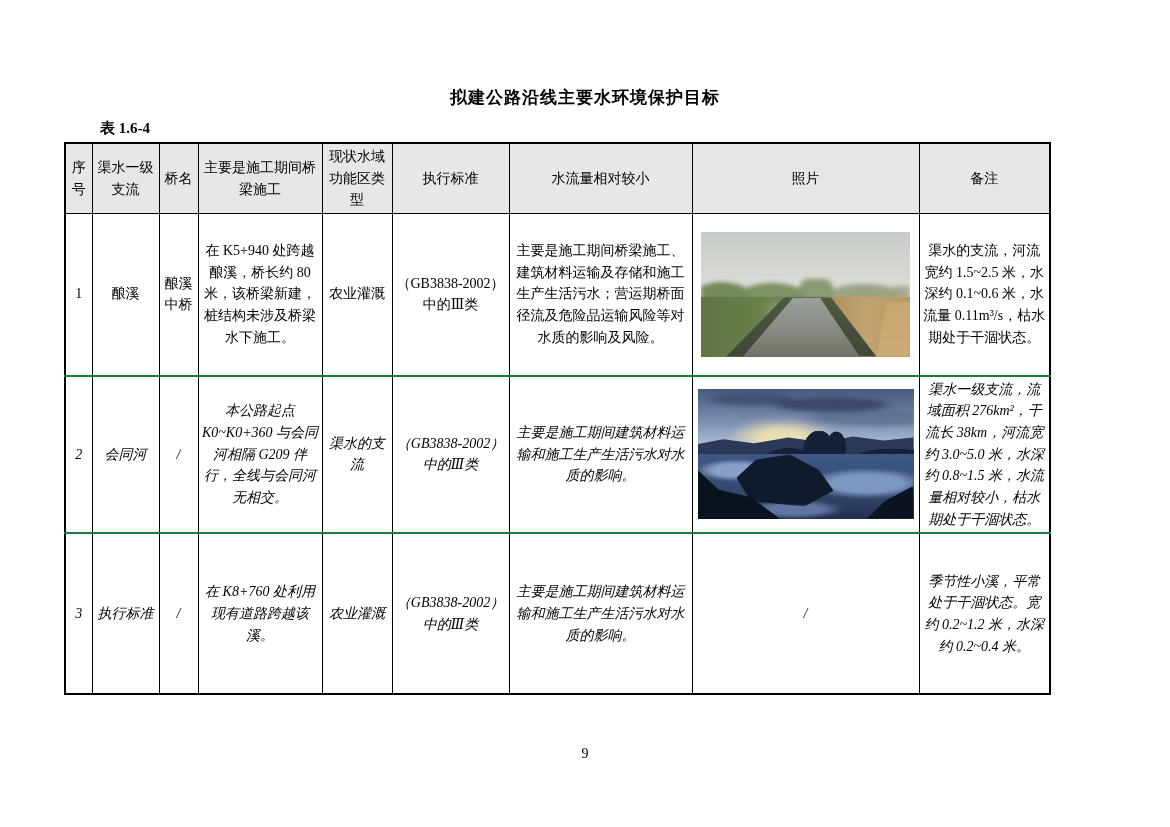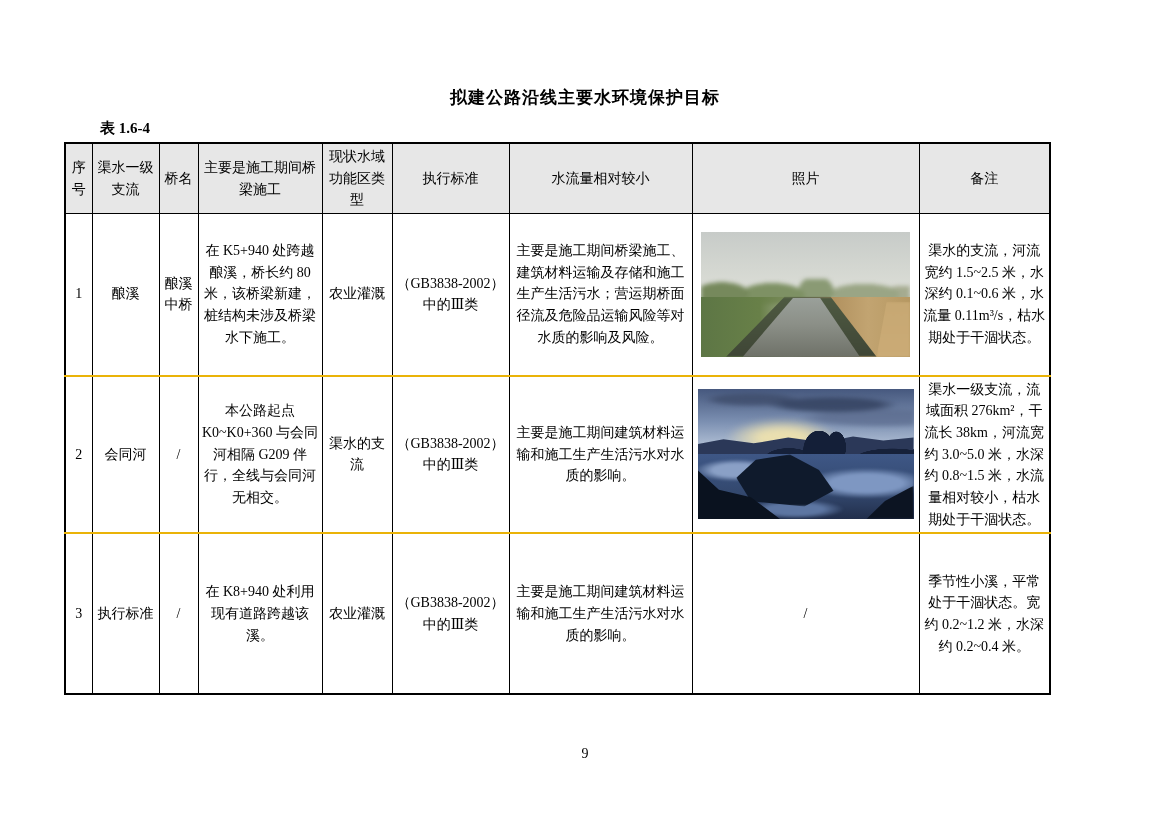--- a/index.html
+++ b/index.html
@@ -22,21 +22,21 @@
   }
   .env-table th,.env-table td{
     border:1px solid #000;vertical-align:middle;text-align:center;
     padding:2px 3px;line-height:1.55;font-weight:normal;
     overflow:hidden;
   }
   .env-table thead tr{height:57px;}
   .env-table tbody tr.r1{height:162px;}
   .env-table tbody tr.r2{height:148px;}
   .env-table tbody tr.r3{height:161px;}
-  .env-table tbody tr.r2 td,.env-table tbody tr.r3 td{border-top:2px solid #eab308;}
+  .env-table tbody tr.r2 td,.env-table tbody tr.r3 td{border-top:2px solid #15803d;font-style:italic;}
   .env-table thead th{background:#e7e7e7;}
   .c-photo{padding:0;}
   .page-number{
     position:absolute;left:0;right:0;top:746px;text-align:center;font-size:14px;
   }
   
   .photo{position:relative;overflow:hidden;margin:0 auto;display:block;}
   .photo *{position:absolute;}
   .photo1{width:209px;height:125px;background:#d6d9d3;}
   .p1-sky{top:0;left:0;right:0;height:50%;
@@ -169,21 +169,21 @@
           <div class="p2-fg"></div>
           <div class="p2-fg2"></div>
         </div>
       </td>
       <td>渠水一级支流，流域面积 276km²，干流长 38km，河流宽约 3.0~5.0 米，水深约 0.8~1.5 米，水流量相对较小，枯水期处于干涸状态。</td>
     </tr>
     <tr class="r3">
       <td>3</td>
       <td>执行标准</td>
       <td>/</td>
-      <td>在 K8+940 处利用现有道路跨越该溪。</td>
+      <td>在 K8+760 处利用现有道路跨越该溪。</td>
       <td>农业灌溉</td>
       <td>（GB3838-2002）中的Ⅲ类</td>
       <td>主要是施工期间建筑材料运输和施工生产生活污水对水质的影响。</td>
       <td>/</td>
       <td>季节性小溪，平常处于干涸状态。宽约 0.2~1.2 米，水深约 0.2~0.4 米。</td>
     </tr>
   </tbody>
 </table>
 
 <div class="page-number">9</div>

